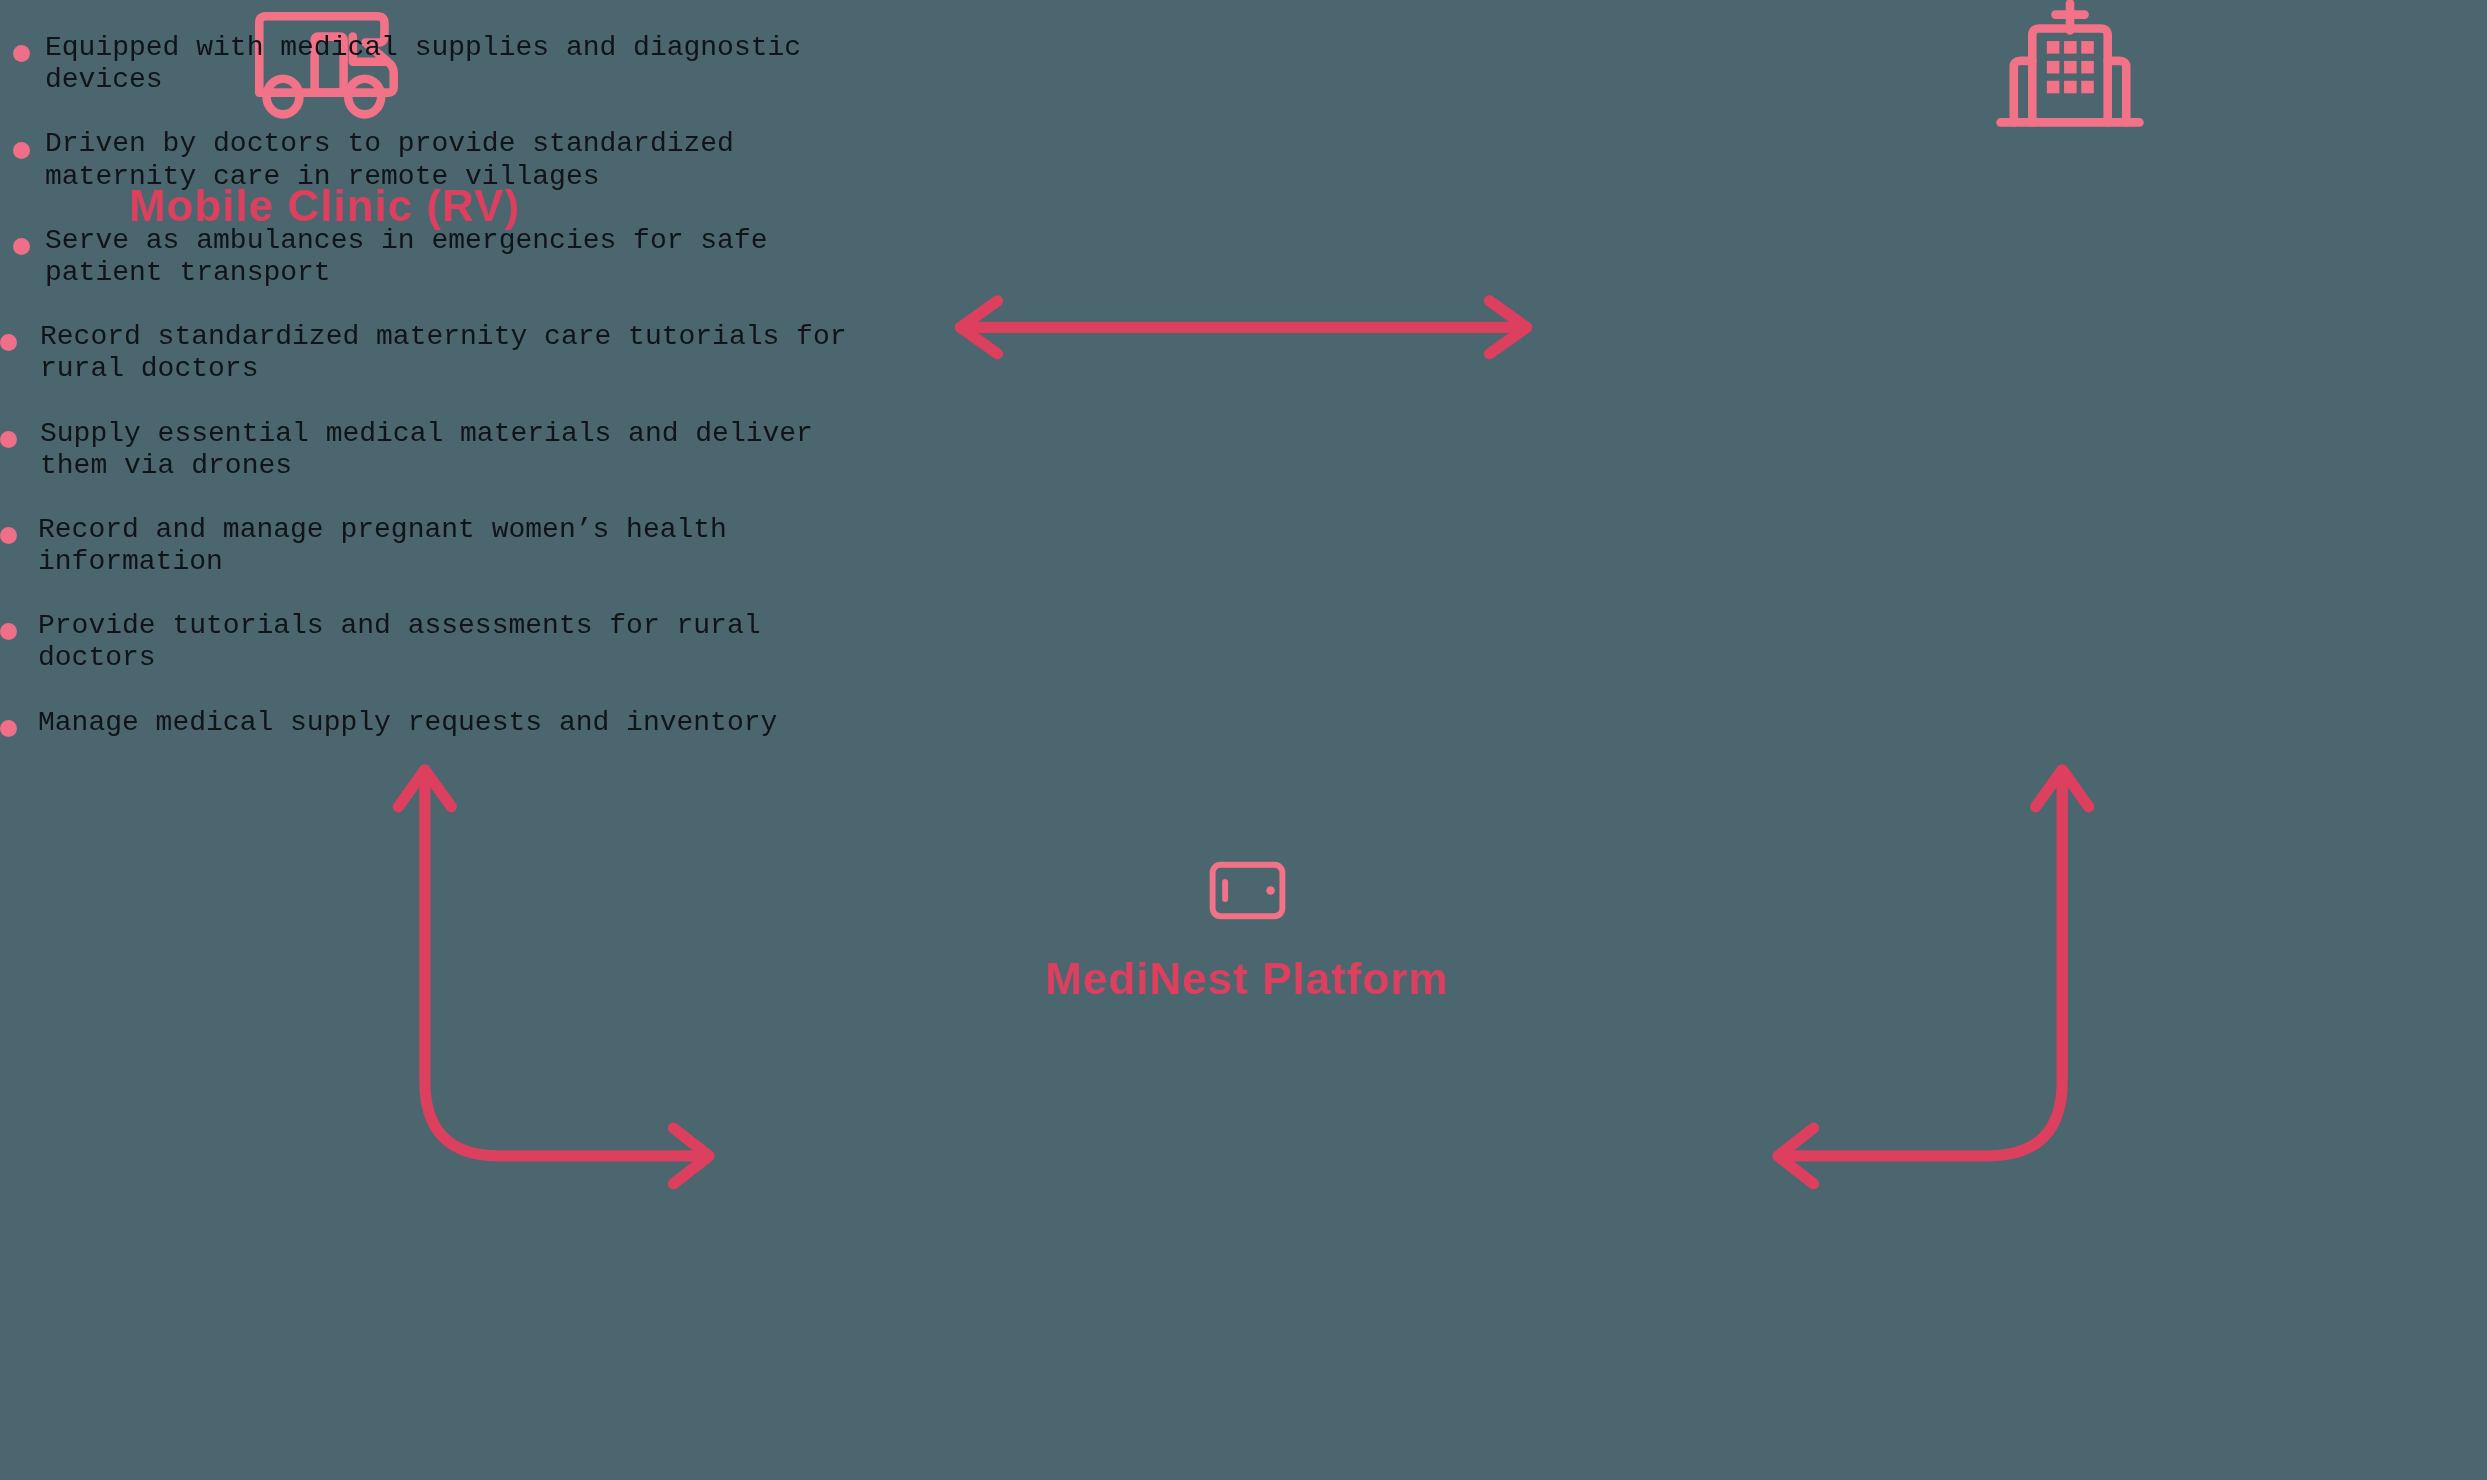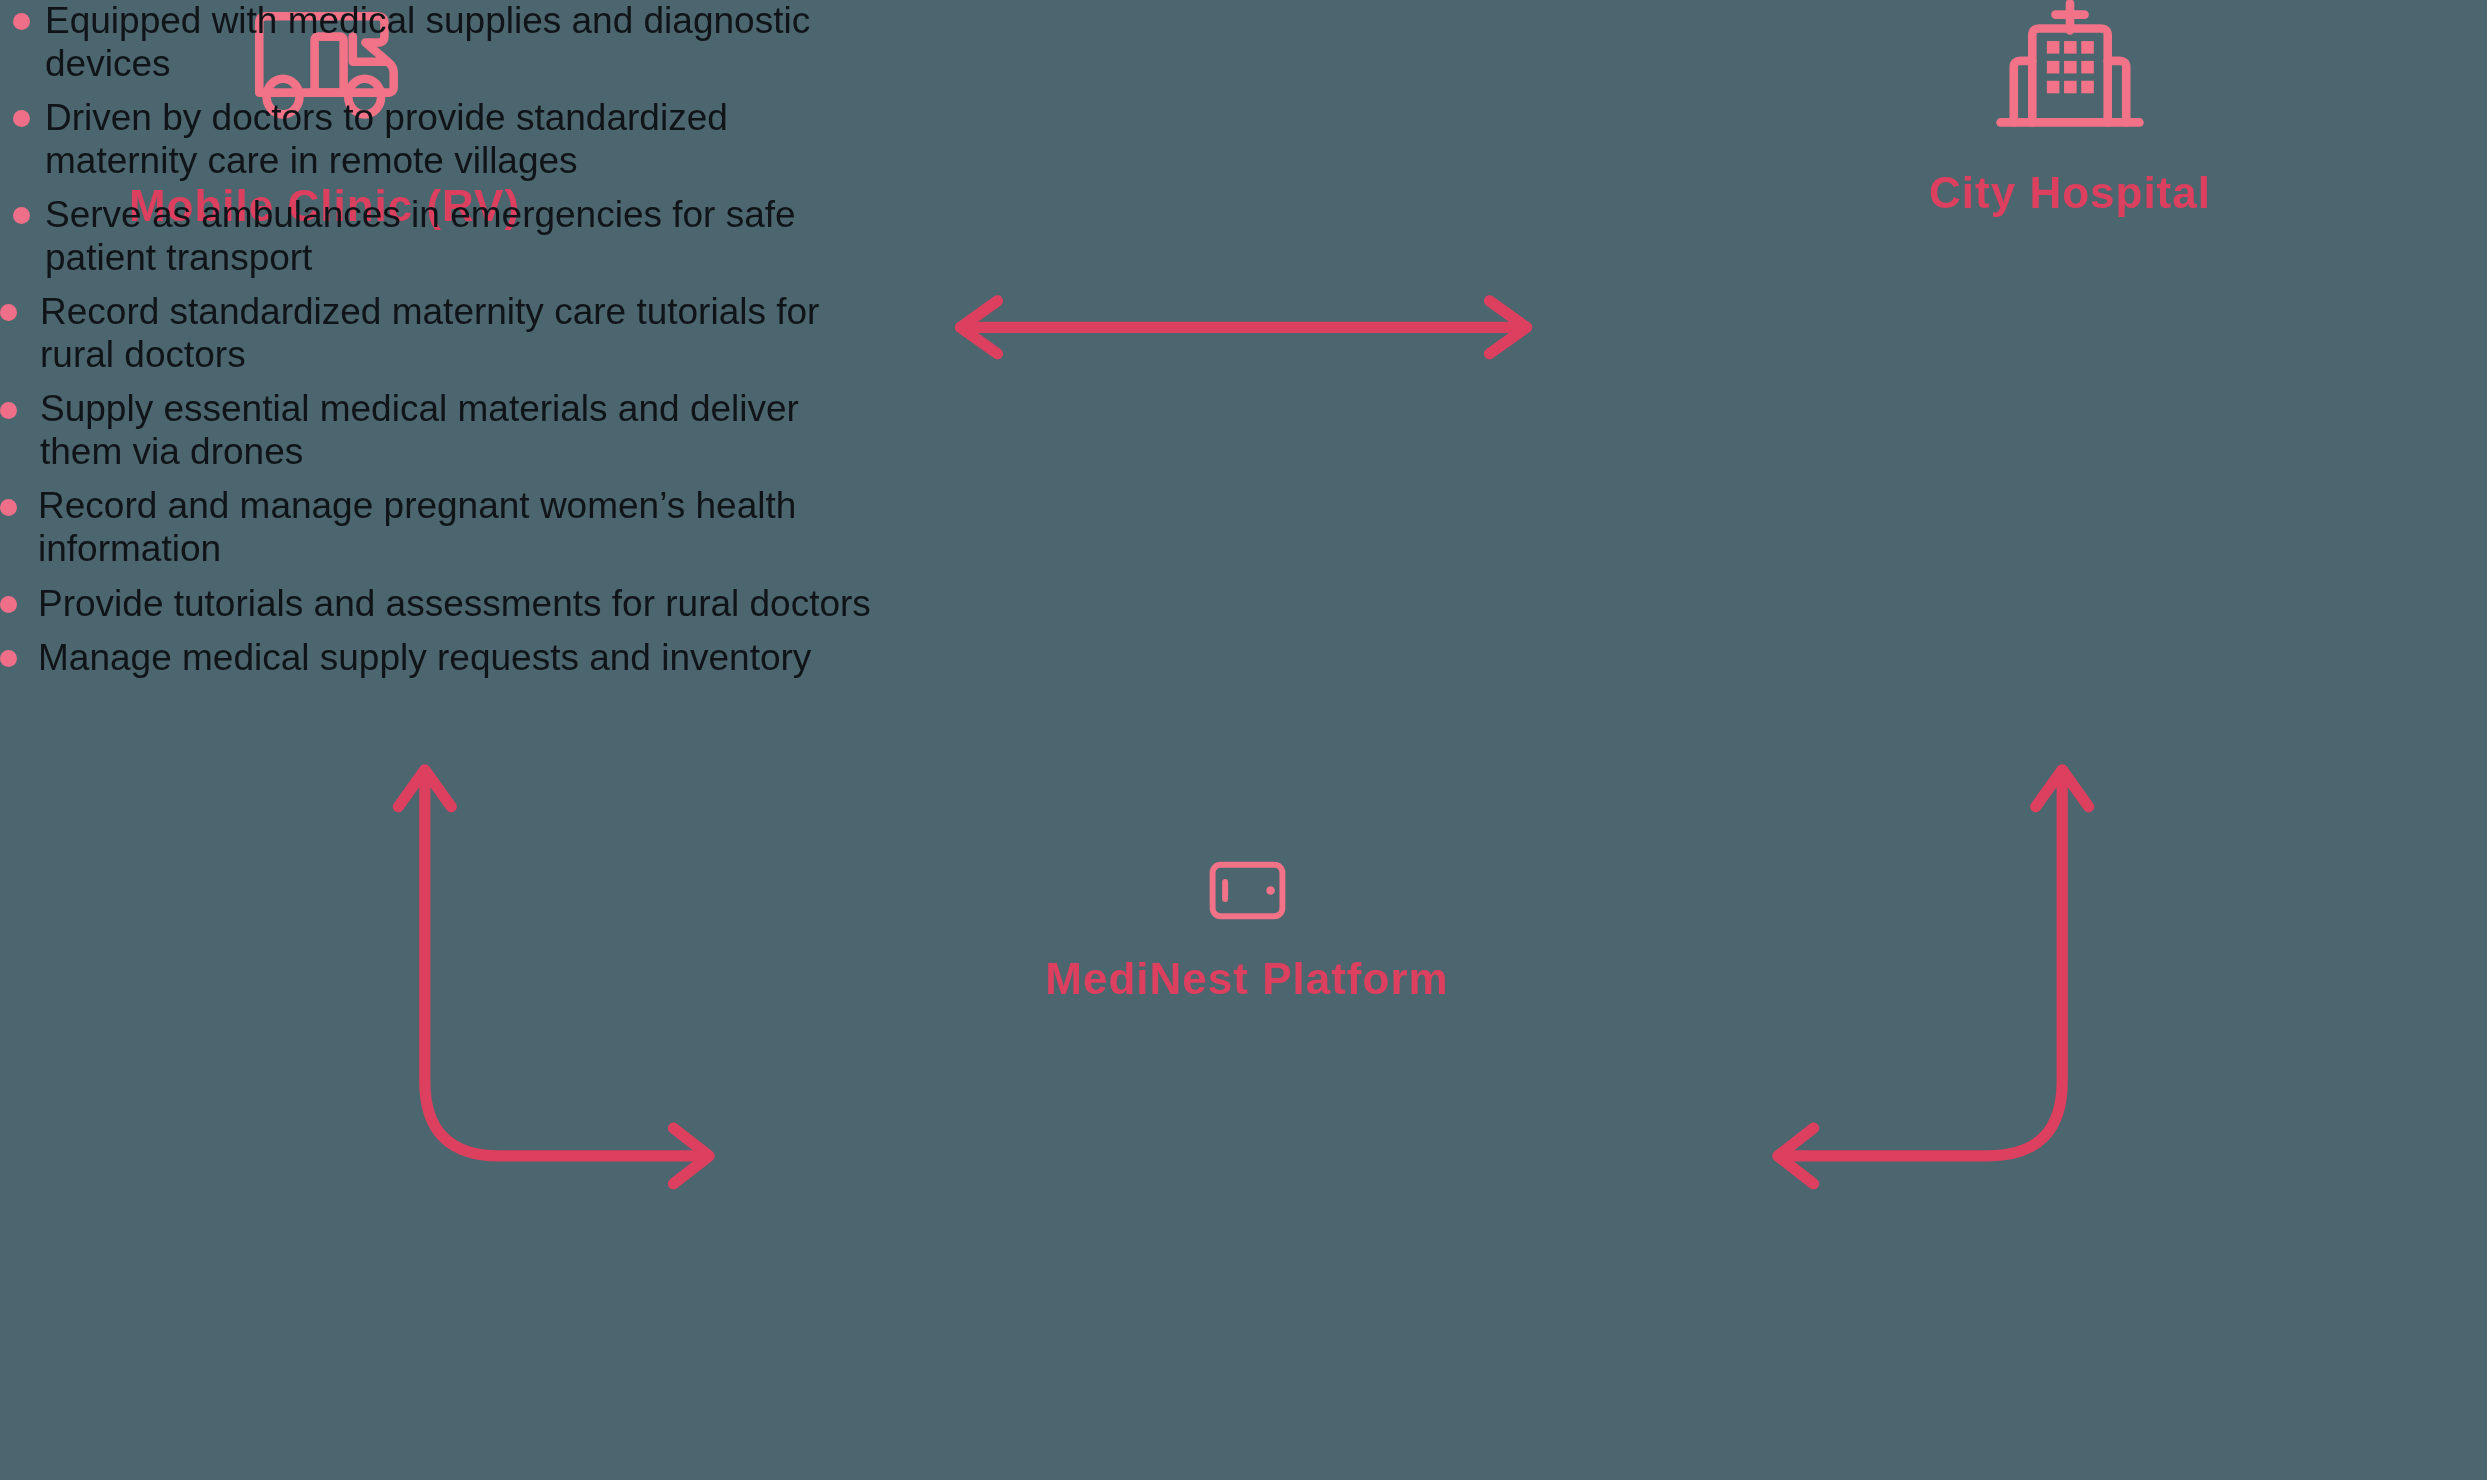--- a/index.html
+++ b/index.html
@@ -51,24 +51,25 @@
 
   
   ul.bullets {
     list-style: none;
     margin: 0;
     padding: 0;
   }
   ul.bullets li {
     position: relative;
     color: #101418;
-    font-family: Liberation Sans, sans-serif;
-    font-size: 37px;
+    font-family: Liberation Mono, monospace;
+    font-size: 28px;
     line-height: 1.15;
     margin-bottom: 12px;
+    margin-top: 32px;
   }
   ul.bullets li .bullet-dot {
     position: absolute;
     width: 17px;
     height: 17px;
     border-radius: 50%;
     background: #ee6f87;
     top: 13.2px;
   }
   ul.bullets li .bullet-text {
@@ -191,21 +192,20 @@
         <rect x="121" y="62" width="19" height="19"></rect>
         <rect x="147" y="62" width="19" height="19"></rect>
         <rect x="95" y="92" width="19" height="19"></rect>
         <rect x="121" y="92" width="19" height="19"></rect>
         <rect x="147" y="92" width="19" height="19"></rect>
         <rect x="95" y="122" width="19" height="19"></rect>
         <rect x="121" y="122" width="19" height="19"></rect>
         <rect x="147" y="122" width="19" height="19"></rect>
       </g>
     </svg>
-    <div class="node-title">City Hospital</div>
   </div>
 
   <div class="node" id="node-medinest">
     <svg class="node-icon" width="79" height="61" viewBox="0 0 120 92">
       <g fill="none" stroke="#f27287" stroke-width="9" stroke-linecap="round" stroke-linejoin="round">
         <rect x="7" y="7" width="106" height="78" rx="12"></rect>
         <path d="M 26,33 L 26,59"></path>
       </g>
       <circle cx="95" cy="46" r="6.5" fill="#f27287"></circle>
     </svg>

